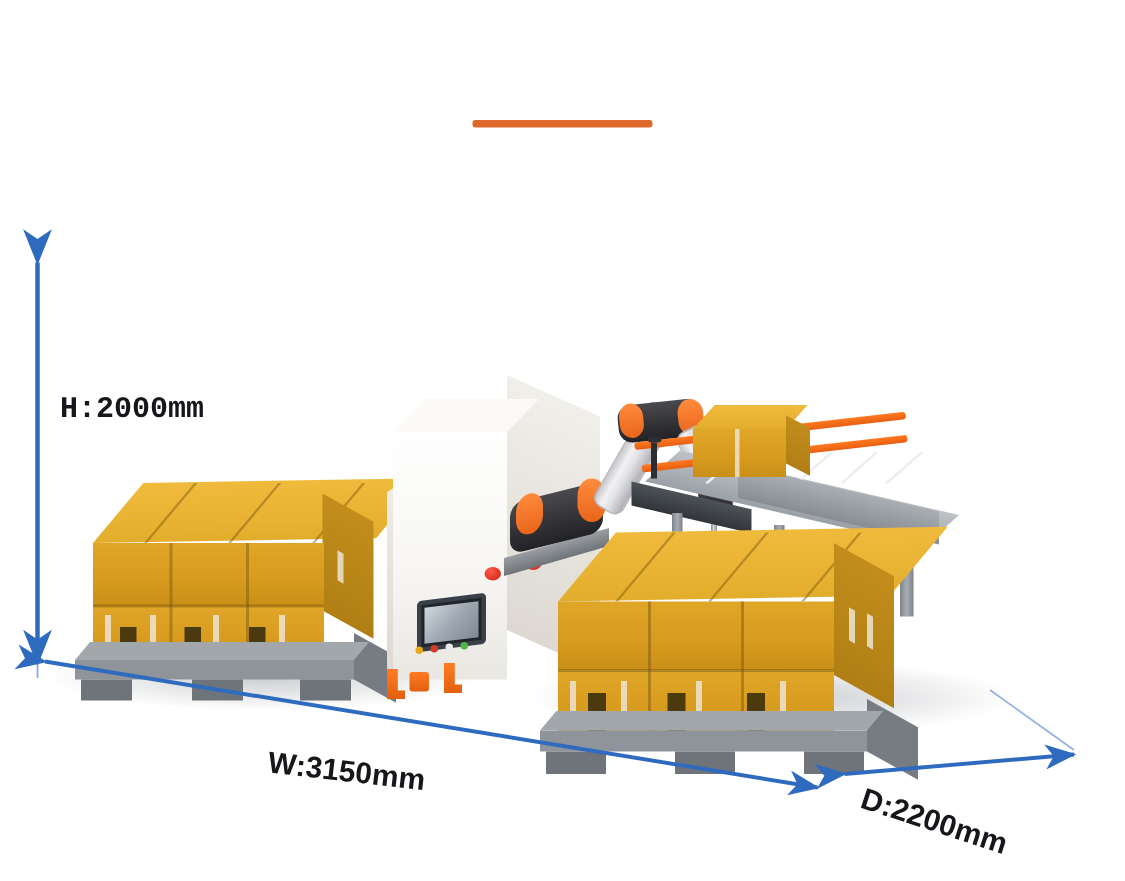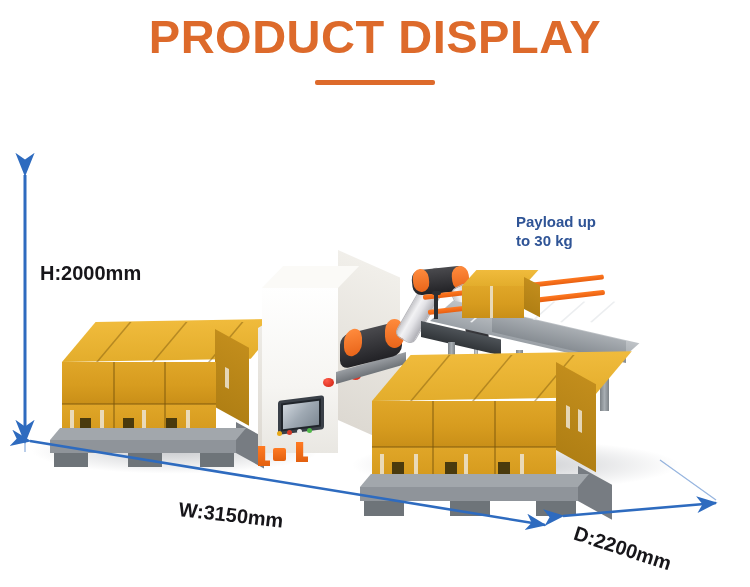--- a/index.html
+++ b/index.html
@@ -45,21 +45,21 @@
 
   
   .dim{
     position:absolute;
     color:#17161a;
     font-weight:bold;
     font-size:20px;
     font-family:"Liberation Sans",sans-serif;
     white-space:nowrap;
   }
-  #dim-h{left:40px;top:262px;}
+  #dim-h{left:40px;top:262px;font-family:Liberation Mono, monospace;}
   #dim-w{left:180px;top:498px;transform:rotate(6.5deg);transform-origin:left top;}
   #dim-d{left:578px;top:522px;transform:rotate(18deg);transform-origin:left top;}
 
   .arrow{position:absolute;}
 
   
   #scene{position:absolute;left:0;top:110px;width:750px;height:400px;}
 
   
   .pallet-top{position:absolute;background:#8f949a;}
@@ -100,21 +100,20 @@
   .anchor{position:absolute;background:linear-gradient(180deg,#ff7a22,#e2600f);}
   .shadow{position:absolute;background:radial-gradient(ellipse at center,rgba(90,95,105,.32) 0%,rgba(255,255,255,0) 70%);}
   .gripbar{position:absolute;background:linear-gradient(180deg,#5ede4c,#2fae22);border-radius:2px;}
   .cup{position:absolute;background:#24902a;border-radius:2px;}
 </style>
 </head>
 <body>
 
 <div id="stage">
 
-  <div class="title">PRODUCT DISPLAY</div>
   <div class="title-rule"></div>
 
   <div id="scene">
 
     <div class="shadow" style="left:30px;top:318px;width:290px;height:46px;"></div>
     <div class="shadow" style="left:350px;top:330px;width:330px;height:50px;"></div>
 
     <div>
 
       <div class="carton-top" style="left:62px;top:212px;width:186px;height:40px;transform:skewX(-40deg) skewY(-1deg);transform-origin:left bottom;"></div>
@@ -295,16 +294,14 @@
     <line x1="30" y1="441" x2="545" y2="525" stroke="#2E6BBF" stroke-width="2.6" marker-start="url(#ah)" marker-end="url(#ah2)"></line>
 
     <line x1="563" y1="516" x2="716" y2="503" stroke="#2E6BBF" stroke-width="2.6" marker-start="url(#ah)" marker-end="url(#ah2)"></line>
     <line x1="660" y1="460" x2="716" y2="500" stroke="#2E6BBF" stroke-width="1.2" opacity=".5"></line>
   </svg>
 
   <div class="dim" id="dim-h">H:2000mm</div>
   <div class="dim" id="dim-w">W:3150mm</div>
   <div class="dim" id="dim-d">D:2200mm</div>
 
-  <div class="anno" id="anno-payload">Payload up
-to 30 kg</div>
 
 </div>
 
 </body></html>

